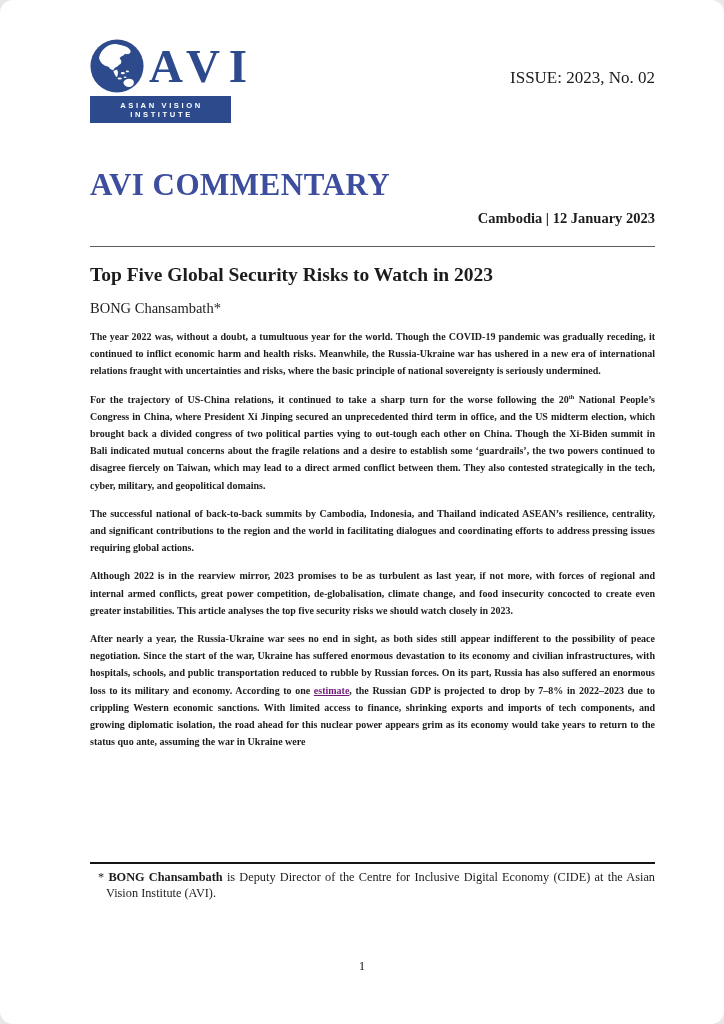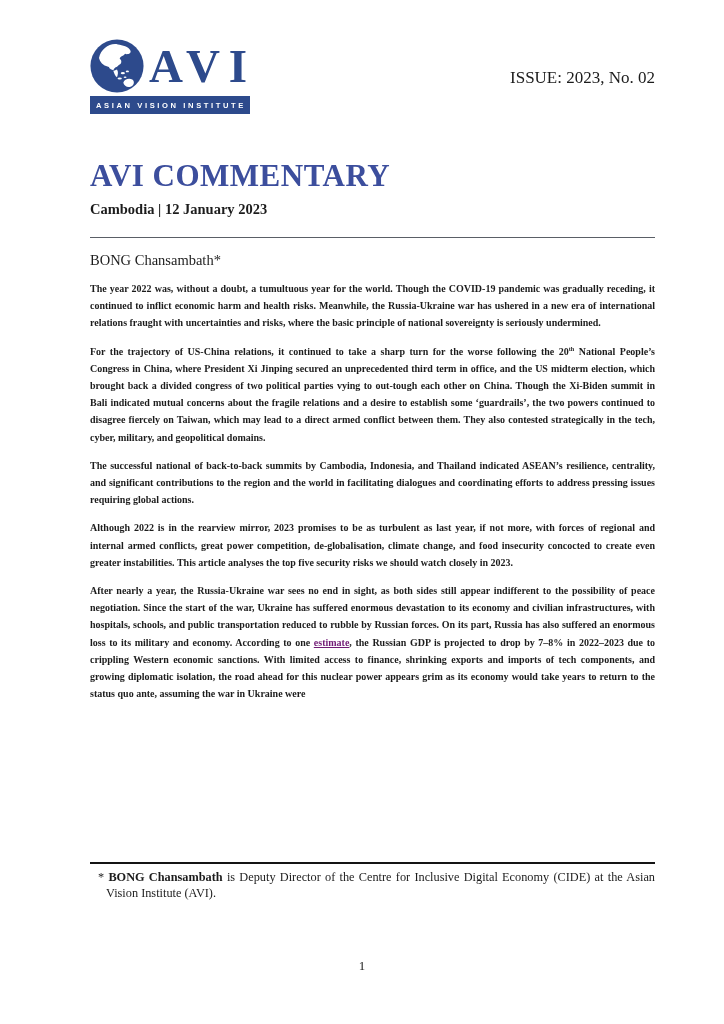--- a/index.html
+++ b/index.html
@@ -5,45 +5,46 @@
   * { margin:0; padding:0; box-sizing:border-box; }
   html,body { background:#e8e8e8; }
   .page {
     position:relative;
     width:724px; height:1024px;
     margin:0 auto;
     background:#ffffff;
     font-family:"Liberation Serif", serif;
     color:#1c1c1c;
     overflow:hidden;
+    border-radius:13px;
   }
   .content { padding:38px 69px 0 90px; }
 
   
   .header-row { display:flex; justify-content:space-between; align-items:flex-start; }
   .logo { width:160px; }
   .logo-top { display:flex; align-items:center; gap:5px; height:55px; }
   .globe { width:54px; height:54px; flex:0 0 auto; }
   .logo-acronym {
     font-weight:bold; font-size:47px; line-height:47px;
     letter-spacing:9px; color:#2d4a8c; padding-top:2px;
   }
   .logo-bar {
     margin-top:3px; background:#2d4a8c; color:#ffffff;
     font-family:"Liberation Sans", sans-serif;
     font-size:7.6px; font-weight:bold; letter-spacing:2.6px;
-    text-align:center; padding:5px 0 4px 2px; width:160px;
+    text-align:center; padding:5px 0 4px 2px; width:141px;
   }
   .issue-label { font-weight:normal; font-size:17px; margin-top:30px; white-space:nowrap; }
 
   .publication-title {
     margin-top:44px; font-weight:bold; font-size:31px;
     color:#3c4e9d; letter-spacing:0.5px;
   }
-  .dateline { margin-top:7px; font-weight:bold; font-size:14.5px; }
+  .dateline { margin-top:7px; font-weight:bold; font-size:14.5px;text-align:right; }
   .header-divider { border:none; border-top:1.5px solid #5a5f66; margin-top:19px; }
 
   
   .article-title { margin-top:17px; font-weight:bold; font-size:19.5px; }
   .article-author { margin-top:14px; font-size:14.5px; }
   .para {
     margin-top:11px; font-size:10px; line-height:17.2px;
     text-align:justify;
     font-weight:bold;
   }
@@ -87,20 +88,21 @@
         </div>
         <div class="logo-bar">ASIAN VISION INSTITUTE</div>
       </div>
       <div class="issue-label">ISSUE: 2023, No. 02</div>
     </div>
 
     <div class="publication-title">AVI COMMENTARY</div>
     <div class="dateline">Cambodia | 12 January 2023</div>
     <hr class="header-divider">
 
+    <h1 class="article-title">Top Five Global Security Risks to Watch in 2023</h1>
     <div class="article-author">BONG Chansambath*</div>
 
     <div>
         <p class="para">The year 2022 was, without a doubt, a tumultuous year for the world. Though the COVID-19 pandemic was gradually receding, it continued to inflict economic harm and health risks. Meanwhile, the Russia-Ukraine war has ushered in a new era of international relations fraught with uncertainties and risks, where the basic principle of national sovereignty is seriously undermined.</p>
         <p class="para">For the trajectory of US-China relations, it continued to take a sharp turn for the worse following the 20<sup>th</sup> National People’s Congress in China, where President Xi Jinping secured an unprecedented third term in office, and the US midterm election, which brought back a divided congress of two political parties vying to out-tough each other on China. Though the Xi-Biden summit in Bali indicated mutual concerns about the fragile relations and a desire to establish some ‘guardrails’, the two powers continued to disagree fiercely on Taiwan, which may lead to a direct armed conflict between them. They also contested strategically in the tech, cyber, military, and geopolitical domains.</p>
         <p class="para">The successful national of back-to-back summits by Cambodia, Indonesia, and Thailand indicated ASEAN’s resilience, centrality, and significant contributions to the region and the world in facilitating dialogues and coordinating efforts to address pressing issues requiring global actions.</p>
         <p class="para">Although 2022 is in the rearview mirror, 2023 promises to be as turbulent as last year, if not more, with forces of regional and internal armed conflicts, great power competition, de-globalisation, climate change, and food insecurity concocted to create even greater instabilities. This article analyses the top five security risks we should watch closely in 2023.</p>
         <p class="para">After nearly a year, the Russia-Ukraine war sees no end in sight, as both sides still appear indifferent to the possibility of peace negotiation. Since the start of the war, Ukraine has suffered enormous devastation to its economy and civilian infrastructures, with hospitals, schools, and public transportation reduced to rubble by Russian forces. On its part, Russia has also suffered an enormous loss to its military and economy. According to one <a href="#" class="inline-link">estimate</a>, the Russian GDP is projected to drop by 7–8% in 2022–2023 due to crippling Western economic sanctions. With limited access to finance, shrinking exports and imports of tech components, and growing diplomatic isolation, the road ahead for this nuclear power appears grim as its economy would take years to return to the status quo ante, assuming the war in Ukraine were</p>
       </div>
   </div>

